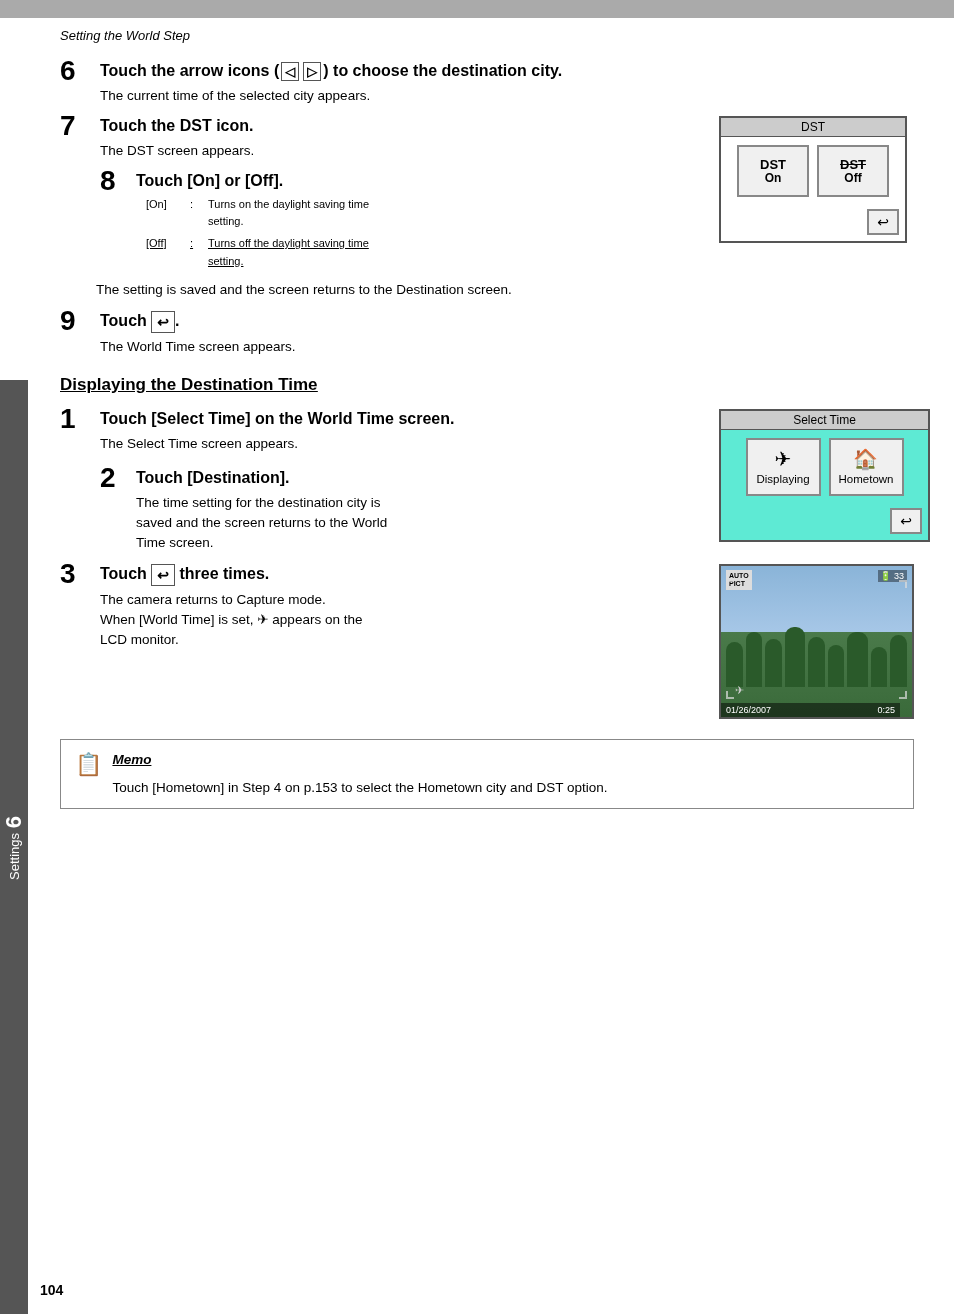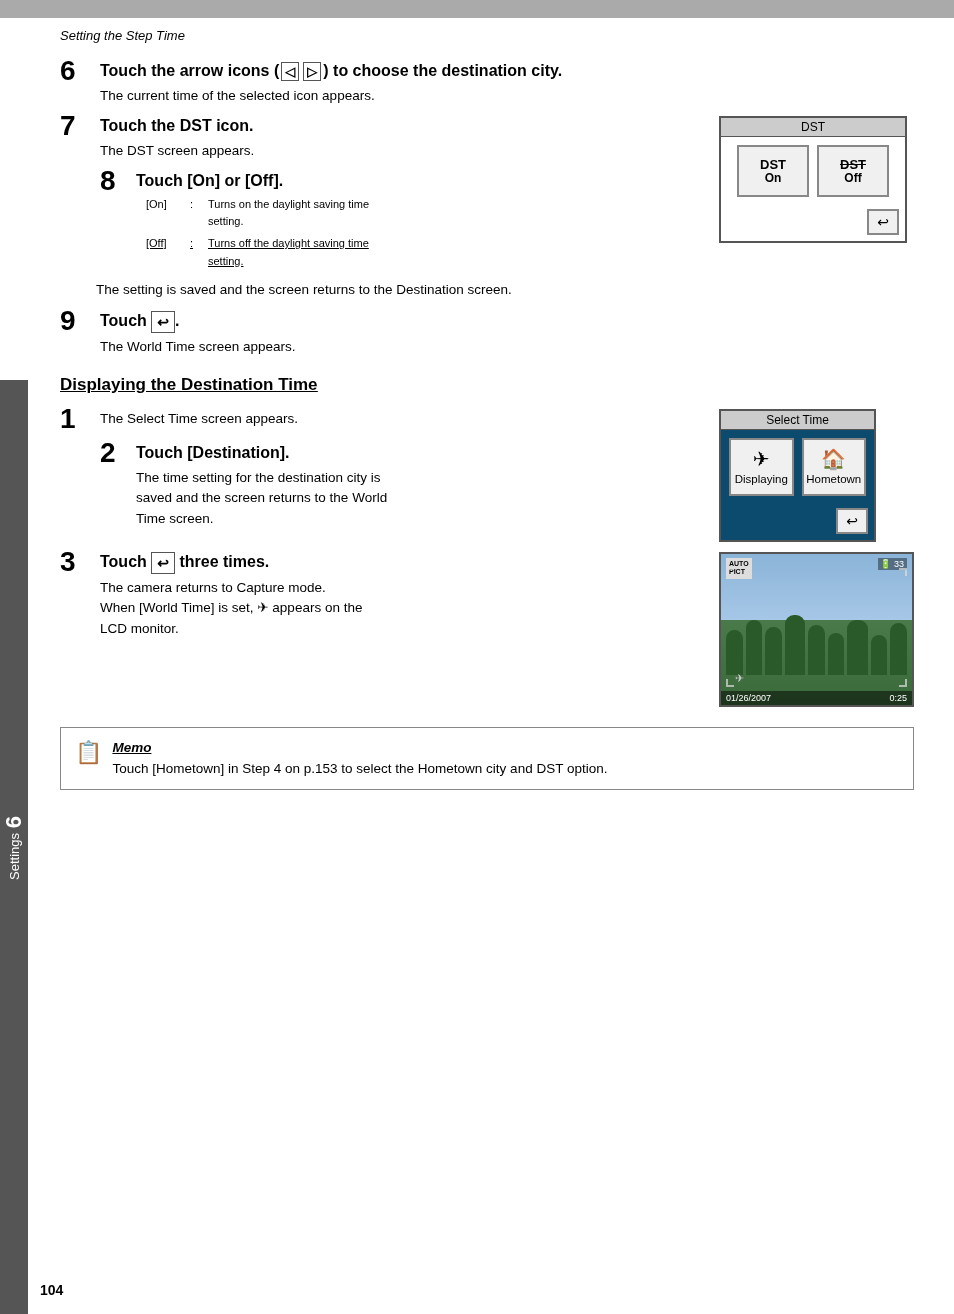--- a/index.html
+++ b/index.html
@@ -133,22 +133,22 @@
       display: flex;
       align-items: center;
       justify-content: center;
       font-size: 14px;
       cursor: pointer;
     }
 
     
     .select-time-screen {
       border: 2px solid #555;
-      background: #0c4a6e;
-      width: 157px;
+      background: #5eead4;
+      width: 211px;
       font-size: 12px;
     }
     .select-time-title-bar {
       background: #ccc;
       text-align: center;
       font-size: 12px;
       padding: 2px 0;
       border-bottom: 1px solid #555;
     }
     .select-time-buttons {
@@ -230,21 +230,21 @@
       background: rgba(0,0,0,0.4);
       color: #fff;
       font-size: 9px;
       padding: 1px 3px;
       display: flex;
       align-items: center;
       gap: 2px;
     }
     .camera-overlay-bottom {
       position: absolute;
-      bottom: 0; left: 0; right: 0;
+      bottom: 0; left: 0; right: 12px;
       background: rgba(0,0,0,0.5);
       color: #fff;
       font-size: 9px;
       padding: 2px 5px;
       display: flex;
       justify-content: space-between;
       align-items: center;
     }
     .camera-corners {
       position: absolute;
@@ -270,21 +270,21 @@
       gap: 10px;
       padding: 10px 14px;
       margin-top: 20px;
     }
     .memo-icon {
       font-size: 22px;
       min-width: 26px;
       margin-top: 2px;
     }
     .memo-content { font-size: 13.5px; line-height: 1.5; }
-    .memo-title { font-weight: bold; font-style: italic; text-decoration: underline; margin-bottom: 1px; }
+    .memo-title { font-weight: bold; font-style: italic; text-decoration: underline; margin-bottom: 8px; }
 
     
     .sidebar {
       position: absolute;
       left: 0;
       top: 380px;
       bottom: 0;
       width: 28px;
       background: #555;
       display: flex;
@@ -324,27 +324,27 @@
 <body>
 
 <div class="page">
   <div class="top-bar"></div>
 
   <div class="sidebar">
     <span class="sidebar-number">6</span>
     <span class="sidebar-text">Settings</span>
   </div>
 
-  <div class="header-italic">Setting the Step Time</div>
+  <div class="header-italic">Setting the World Step</div>
 
   <div class="step-container">
     <div class="step-number">6</div>
     <div class="step-content">
       <div class="step-title">Touch the arrow icons (<span style="font-size:13px; border:1.5px solid #555; padding:1px 3px; margin:0 2px; font-weight:bold;">◁</span><span style="font-size:13px; border:1.5px solid #555; padding:1px 3px; margin:0 2px; font-weight:bold;">▷</span>) to choose the destination city.</div>
-      <div class="step-body">The current time of the selected icon appears.</div>
+      <div class="step-body">The current time of the selected city appears.</div>
     </div>
   </div>
 
   <div class="step-container" style="align-items: flex-start;">
     <div class="step-row">
       <div class="step-number">7</div>
       <div class="step-content">
         <div class="step-title">Touch the DST icon.</div>
         <div class="step-body">The DST screen appears.</div>
 
@@ -402,20 +402,21 @@
   </div>
 
   <div style="margin: 18px 0 14px 0; text-decoration: underline;">
     <span class="section-title-underline">Displaying the Destination Time</span>
   </div>
 
   <div class="step-container">
     <div class="step-row">
       <div class="step-number">1</div>
       <div class="step-content">
+        <div class="step-title">Touch [Select Time] on the World Time screen.</div>
         <div class="step-body">The Select Time screen appears.</div>
 
         <div style="margin-top:14px;">
           <div style="display:flex; align-items:flex-start;">
             <span class="step-number" style="font-size:28px; min-width:36px;">2</span>
             <div>
               <div class="step-title">Touch [Destination].</div>
               <div class="step-body">The time setting for the destination city is<br>saved and the screen returns to the World<br>Time screen.</div>
             </div>
           </div>

